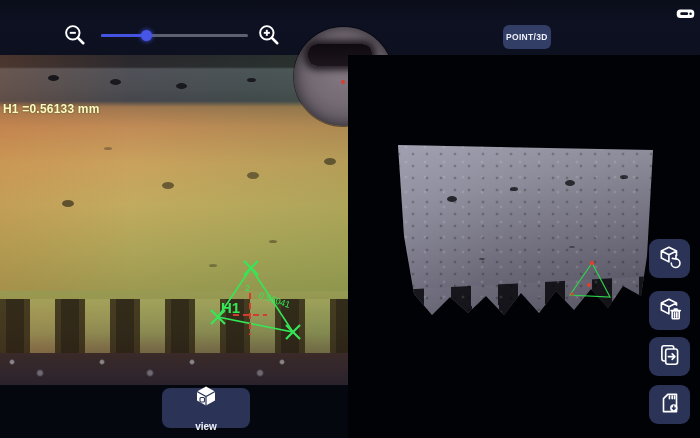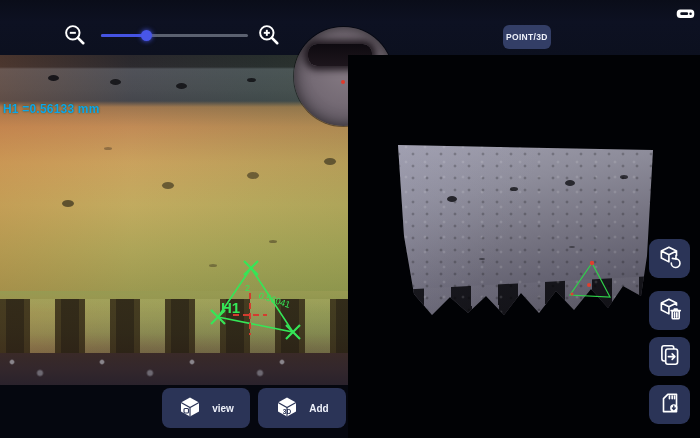--- a/index.html
+++ b/index.html
@@ -55,21 +55,21 @@
   #cam-teeth-fade{left:0;top:236px;width:348px;height:22px;
      background:linear-gradient(180deg,rgba(151,154,82,1) 0%,rgba(151,154,82,0) 100%);}
   #cam-bottomband{left:0;top:298px;width:348px;height:32px;
      background:linear-gradient(180deg,#3a2a28 0%,#33272c 50%,#2a222c 100%);
      background-blend-mode:normal;}
   #cam-bottomband:after{content:"";position:absolute;inset:0;background-image:
      radial-gradient(circle at 12px 9px,rgba(220,225,235,.5) 1.5px,transparent 3px),
      radial-gradient(circle at 40px 20px,rgba(200,205,220,.4) 2px,transparent 4px),
      radial-gradient(circle at 76px 6px,rgba(190,200,215,.35) 1.5px,transparent 3px);
      background-size:90px 28px,110px 30px,70px 26px;}
-  #cam-readout{left:3px;top:47px;color:#0ea5e9;font-size:12px;font-weight:bold;letter-spacing:.2px;
+  #cam-readout{left:3px;top:47px;color:#fef9c3;font-size:12px;font-weight:bold;letter-spacing:.2px;
      text-shadow:0 0 2px rgba(0,60,0,.6);}
   #cam-overlay{left:0;top:0;pointer-events:none;}
 
   
   #loupe{left:294px;top:27px;width:99px;height:99px;border-radius:50%;overflow:hidden;
      background:radial-gradient(circle at 52% 42%,#857a83 0%,#756b75 45%,#5e5660 78%,#4c4650 100%);
      box-shadow:0 0 0 1px rgba(0,0,0,.45), inset 0 0 14px rgba(0,0,0,.55);}
   #loupe-slot{left:14px;top:17px;width:64px;height:22px;border-radius:9px;
      background:linear-gradient(180deg,#0e0a10 0%,#1d151c 100%);
      box-shadow:0 0 7px 4px rgba(16,10,16,.85);}
@@ -97,21 +97,21 @@
      clip-path:polygon(0 30%,100% 0,100% 100%,0 100%);}
 
   
   .side-btn{left:649px;width:41px;height:39px;border:none;border-radius:9px;background:#2b3457;
      display:flex;align-items:center;justify-content:center;cursor:pointer;padding:0;}
   #side-btn-0{top:239px;} #side-btn-1{top:291px;} #side-btn-2{top:337px;} #side-btn-3{top:385px;}
 
   
   .act-btn{top:388px;width:88px;height:40px;border:none;border-radius:8px;background:#2b3457;
      display:flex;align-items:center;justify-content:center;gap:10px;cursor:pointer;
-     color:#eef1fa;font-family:"Liberation Sans",sans-serif;}
+     color:#eef1fa;font-family:"Liberation Sans",sans-serif;flex-direction:column;}
   #act-btn-0{left:162px;} #act-btn-1{left:258px;} #act-btn-2{left:354px;}
   .act-label{font-size:10px;font-weight:bold;color:#eef1fa;}
 
   
   #dpad{left:8px;top:315px;width:110px;height:110px;}
   #dpad svg{display:block;}
   #ok-btn{left:29px;top:29px;width:52px;height:52px;border-radius:50%;cursor:pointer;
      display:flex;align-items:center;justify-content:center;color:#eef2fa;
      font-size:21px;font-weight:bold;letter-spacing:1px;}
   .dpad-hit{width:30px;height:30px;cursor:pointer;}
@@ -247,25 +247,15 @@
   <button class="abs act-btn" id="act-btn-0">
     <span>
       <svg width="24" height="24" viewBox="0 0 24 24">
         <path d="M12 2.5 21 7.5 21 16.5 12 21.5 3 16.5 3 7.5Z" fill="#fff"></path>
         <path d="M3 7.5 12 12.5 21 7.5 M12 12.5 12 21.5" stroke="#2b3457" stroke-width="1.2" fill="none"></path>
         <rect x="6" y="13.5" width="4.5" height="4.5" rx="1" stroke="#2b3457" stroke-width="1.1" fill="none"></rect>
       </svg>
     </span>
     <span class="act-label">view</span>
   </button>
-  <button class="abs act-btn" id="act-btn-1">
-    <span>
-      <svg width="24" height="24" viewBox="0 0 24 24">
-        <path d="M12 2.5 21 7.5 21 16.5 12 21.5 3 16.5 3 7.5Z" fill="#fff"></path>
-        <path d="M3 7.5 12 12.5 21 7.5 M12 12.5 12 21.5" stroke="#2b3457" stroke-width="1.2" fill="none"></path>
-        <text x="12" y="18.5" font-size="6.5" font-weight="bold" fill="#2b3457" text-anchor="middle" font-family="Liberation Sans, sans-serif">3D</text>
-      </svg>
-    </span>
-    <span class="act-label">Add</span>
-  </button>
 
 
 </div>
 
 </body></html>

